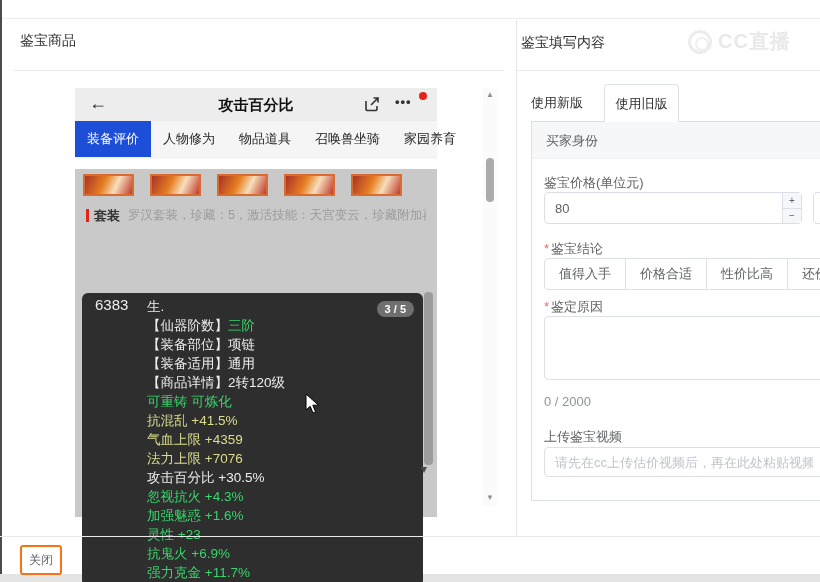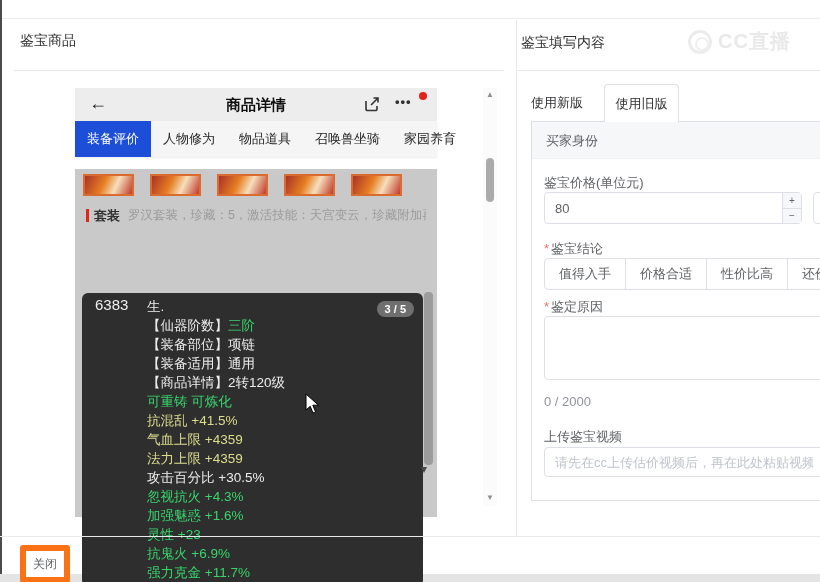--- a/index.html
+++ b/index.html
@@ -78,21 +78,21 @@
   .cbtn:first-child{border-radius:4px 0 0 4px;margin-left:0;}
   .reason-area{position:absolute;left:12px;top:194px;width:280px;height:64px;border:1px solid #dcdfe6;border-radius:4px;box-sizing:border-box;
     resize:none;outline:none;}
   .counter{position:absolute;left:12px;top:272px;color:#909399;font-size:13px;}
   .video-input{position:absolute;left:12px;top:325px;width:280px;height:30px;border:1px solid #dcdfe6;border-radius:4px;box-sizing:border-box;
     padding:0 10px;font-size:13px;color:#606266;outline:none;font-family:"Liberation Sans","DejaVu Sans",sans-serif;}
   .video-input::placeholder{color:#bfc4cc;}
 
   
   .footer-divider{left:0;top:536px;width:820px;height:1px;background:#eaeaea;}
-  .close-btn{left:20px;top:545px;width:38px;height:26px;border:6px solid #f97316;border-radius:3px;background:#fff;color:#606266;
+  .close-btn{left:20px;top:545px;width:38px;height:26px;border:2px solid #f97316;border-radius:3px;background:#fff;color:#606266;
     font-size:12px;display:flex;align-items:center;justify-content:center;}
 
   .cursor{left:305px;top:393px;z-index:9;}
 </style>
 </head>
 <body>
 
 <div class="abs win-left-edge"></div>
 <div class="abs top-hairline"></div>
 <div class="abs bottom-strip"></div>
@@ -104,21 +104,21 @@
 <div class="abs hdr-divider" style="left:517px;top:70px;width:303px;"></div>
 
 <div class="abs watermark">
   <span class="wm-logo"></span>
   <span class="wm-text">CC直播</span>
 </div>
 
 <div class="abs phone">
   <div class="p-nav">
     <span class="p-back">←</span>
-    <span class="p-title">商品详情</span>
+    <span class="p-title">攻击百分比</span>
     <span class="p-share">
       <svg width="18" height="18" viewBox="0 0 18 18">
           <path d="M3 6 v8 a1.5 1.5 0 0 0 1.5 1.5 h8 a1.5 1.5 0 0 0 1.5-1.5 v-3" fill="none" stroke="#333" stroke-width="1.6"></path>
           <path d="M8 10 L15 3 M10.5 3 H15 V7.5" fill="none" stroke="#333" stroke-width="1.6"></path>
         </svg>
     </span>
     <span class="p-dots">•••</span>
     <span class="p-reddot"></span>
   </div>
   <div class="p-tabbar">
@@ -146,21 +146,21 @@
       <span class="tt-badge">3 / 5</span>
       <div class="tt-lines">
           <div class="tline white">生.</div>
           <div class="tline"><span class="lw">【仙器阶数】</span><span class="green">三阶</span></div>
           <div class="tline"><span class="lw">【装备部位】</span><span class="white">项链</span></div>
           <div class="tline"><span class="lw">【装备适用】</span><span class="white">通用</span></div>
           <div class="tline"><span class="lw">【商品详情】</span><span class="white">2转120级</span></div>
           <div class="tline green">可重铸 可炼化</div>
           <div class="tline yellow">抗混乱 +41.5%</div>
           <div class="tline yellow">气血上限 +4359</div>
-          <div class="tline yellow">法力上限 +4359</div>
+          <div class="tline yellow">法力上限 +7076</div>
           <div class="tline white">攻击百分比 +30.5%</div>
           <div class="tline green">忽视抗火 +4.3%</div>
           <div class="tline green">加强魅惑 +1.6%</div>
           <div class="tline green">灵性 +23</div>
           <div class="tline green">抗鬼火 +6.9%</div>
           <div class="tline green">强力克金 +11.7%</div>
         </div>
     </div>
   </div>
 </div>

